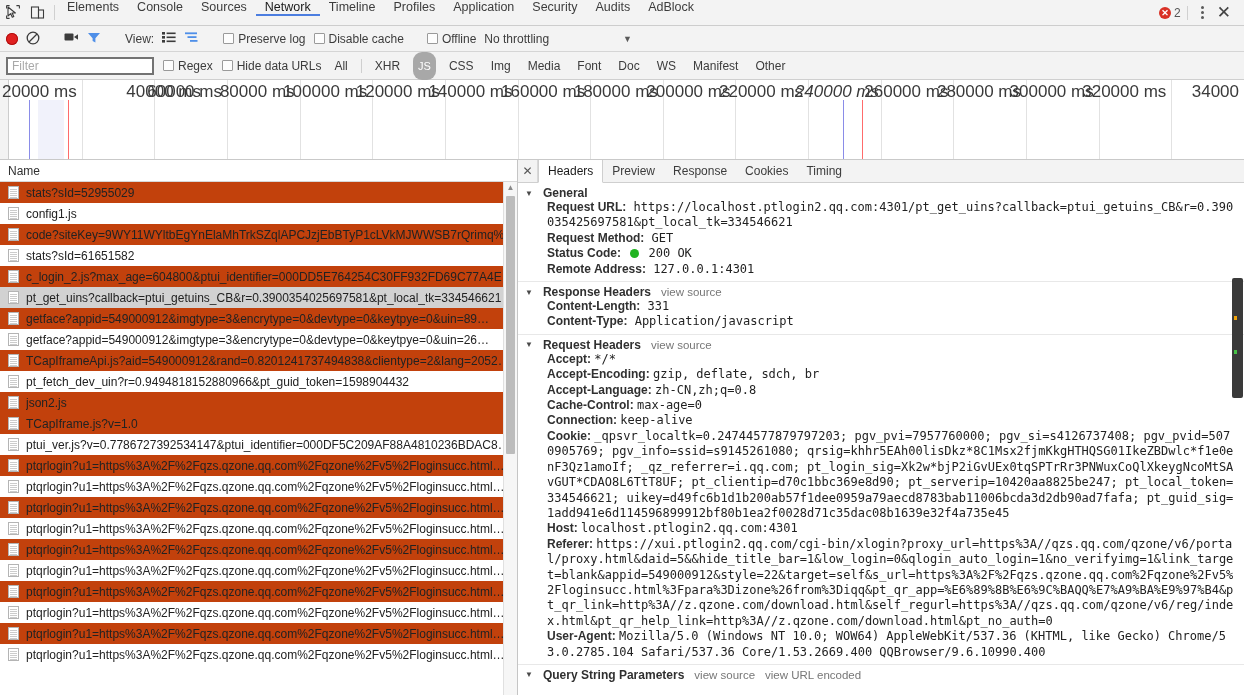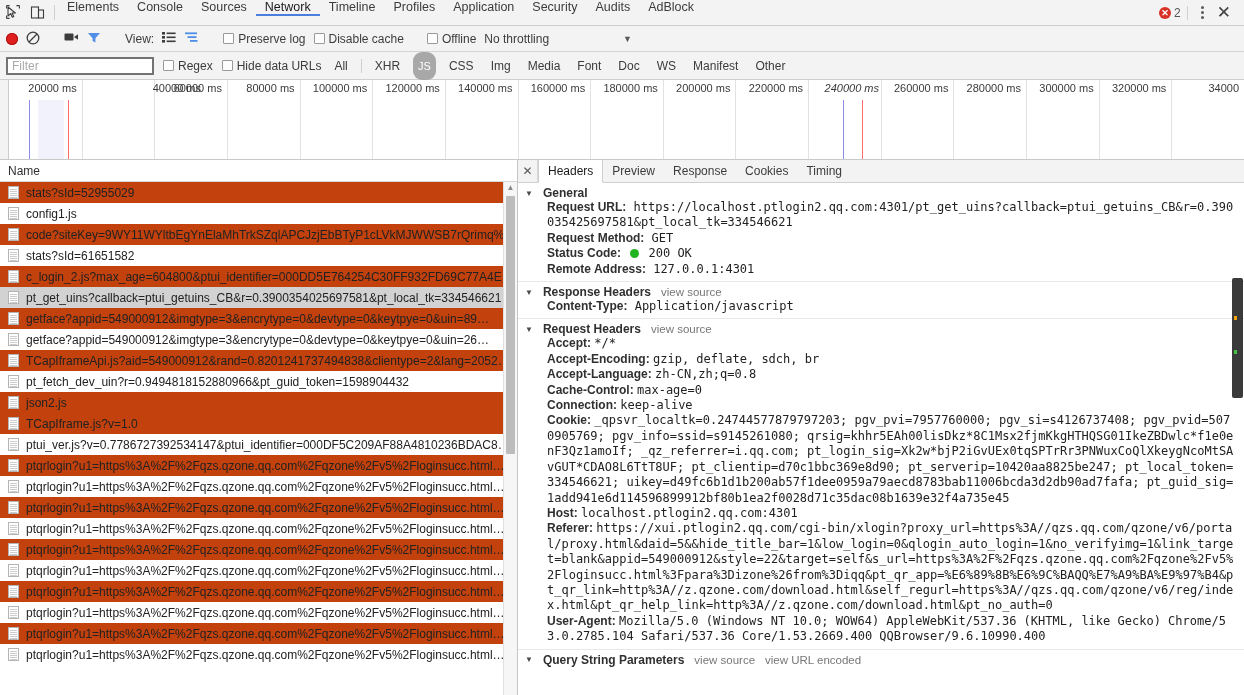--- a/index.html
+++ b/index.html
@@ -64,21 +64,21 @@
   
   .overview{
     height:80px; min-height:80px; position:relative; background:#fff;
     border-bottom:1px solid #c9c9c9; overflow:hidden;
   }
   .ruler{ position:absolute; top:0; left:0; right:0; height:20px; }
   .rtick{
     position:absolute; top:0; height:80px; border-left:1px solid #e2e2e2;
   }
   .rlabel{
-    position:absolute; top:2px; font-size:11px; color:#3a3a3a; transform:translateX(-100%);
+    position:absolute; top:2px; font-size:17px; color:#3a3a3a; transform:translateX(-100%);
     padding-right:5px; white-space:nowrap;
   }
   .ovgrab{ position:absolute; left:0; top:0; width:9px; height:80px; background:#f3f3f3; border-right:1px solid #ccc;}
   .vline{ position:absolute; top:20px; height:60px; width:1px; }
 
   
   .body{ flex:1; display:flex; min-height:0; }
   .left{
     width:518px; min-width:518px; display:flex; flex-direction:column;
     border-right:1px solid #c5c5c5; background:#fff; position:relative;
@@ -469,20 +469,24 @@
           </div>
         </div>
 
         <div class="sec">
           <div class="sectitle">
             <span class="tri">▼</span>
             <span>Response Headers</span>
             <span class="viewsrc">view source</span>
           </div>
           <div class="hrow">
+            <span class="hname">Content-Length:</span>
+            <span>331</span>
+          </div>
+          <div class="hrow">
             <span class="hname">Content-Type:</span>
             <span>Application/javascript</span>
           </div>
         </div>
 
         <div class="sec" style="border-bottom:none;">
           <div class="sectitle">
             <span class="tri">▼</span>
             <span>Request Headers</span>
             <span class="viewsrc">view source</span>

